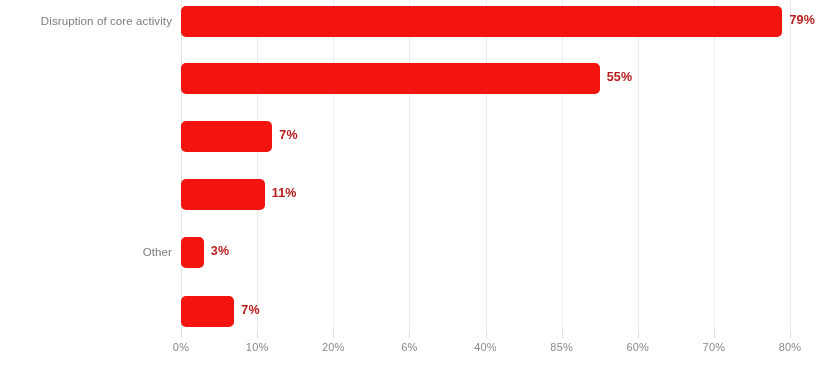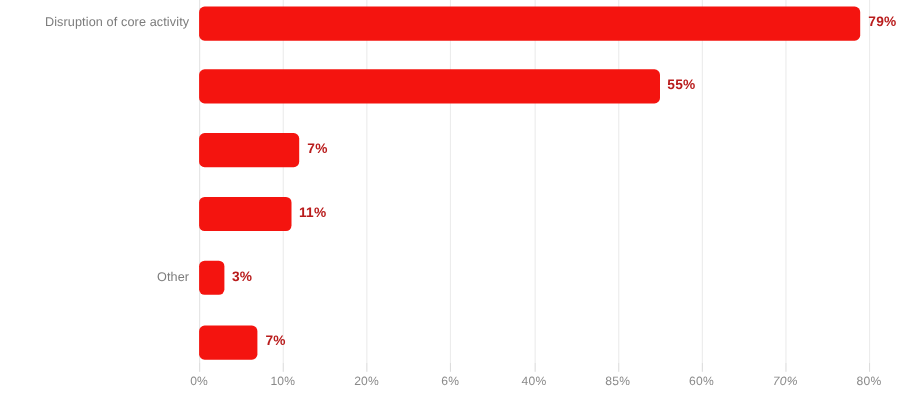--- a/index.html
+++ b/index.html
@@ -120,21 +120,21 @@
       <div class="tick-label" style="left: 333.25px;">20%</div>
       <div class="tick-mark" style="left: 409.375px;"></div>
       <div class="tick-label" style="left: 409.375px;">6%</div>
       <div class="tick-mark" style="left: 485.5px;"></div>
       <div class="tick-label" style="left: 485.5px;">40%</div>
       <div class="tick-mark" style="left: 561.625px;"></div>
       <div class="tick-label" style="left: 561.625px;">85%</div>
       <div class="tick-mark" style="left: 637.75px;"></div>
       <div class="tick-label" style="left: 637.75px;">60%</div>
       <div class="tick-mark" style="left: 713.875px;"></div>
-      <div class="tick-label" style="left: 713.875px; font-style: italic;">70%</div>
+      <div class="tick-label" style="left: 713.875px;">70%</div>
       <div class="tick-mark" style="left: 790px;"></div>
       <div class="tick-label" style="left: 790px;">80%</div>
     </div>
 
   <div id="rowlayer">
       <div class="row" style="top: -6.5px;">
         <div class="cat-label" style="top: 21px;">Disruption of core activity</div>
         <div class="bar" style="top: 12px; width: 601.387px; background: rgb(244, 20, 15);"></div>
         <div class="bar-value" style="left: 789.387px; top: 19px;">79%</div>
       </div>

